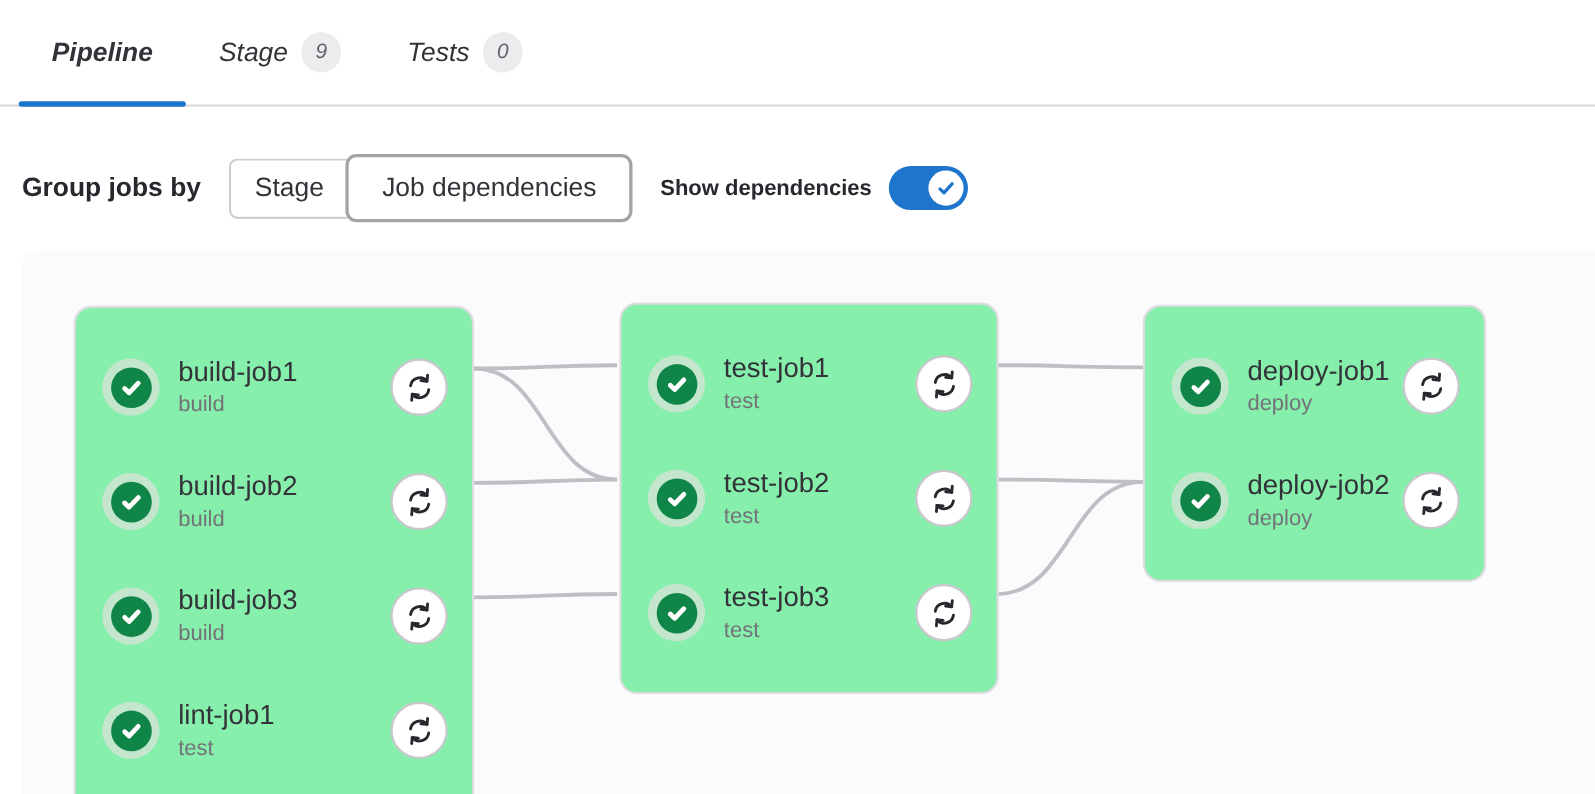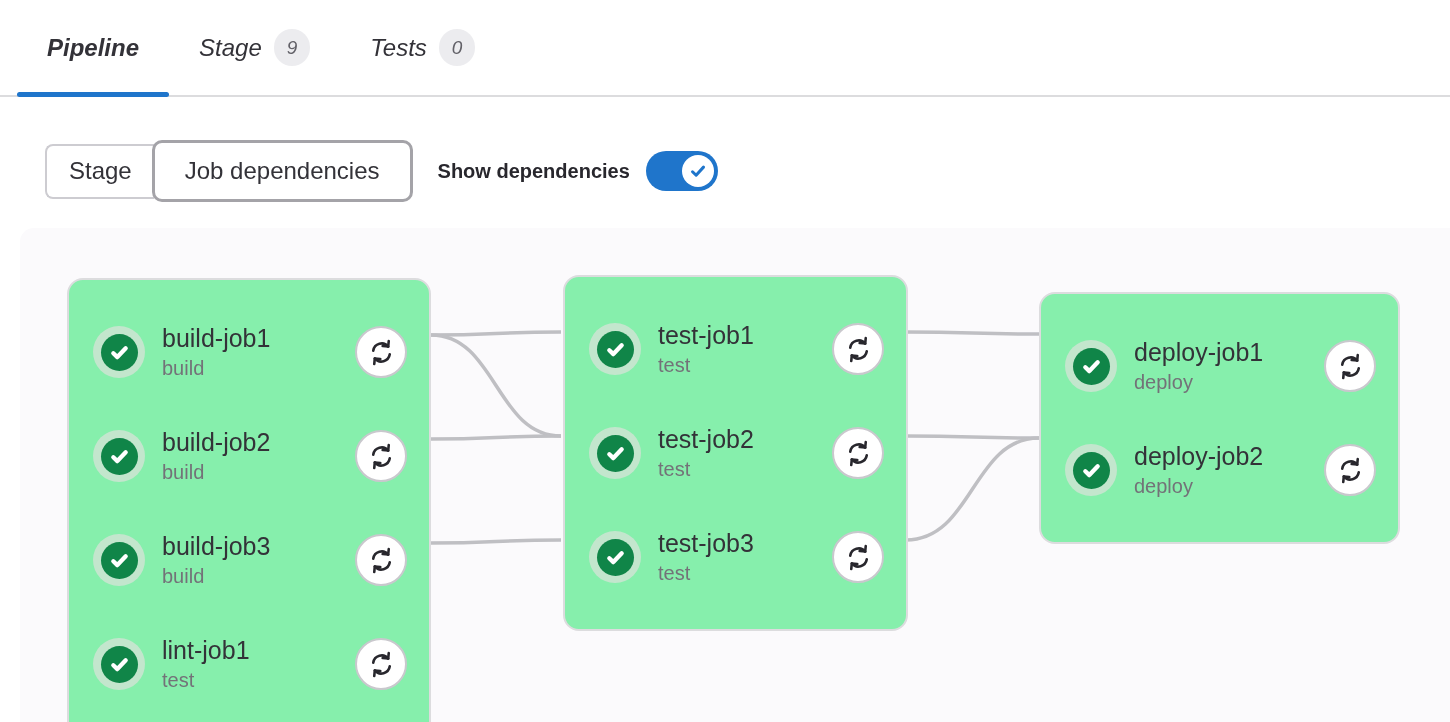--- a/index.html
+++ b/index.html
@@ -38,21 +38,21 @@
             justify-content:center; }
 
   
   .graph { position:absolute; top:228px; left:20px; width:1430px; height:494px;
            background:#fbfafc; border-radius:14px 0 0 0; }
   .links-svg { position:absolute; inset:0; z-index:0; }
   .job-card { position:absolute; background:#86efac; border:2px solid #dcdcde;
               border-radius:16px; z-index:1; padding:20px 0; }
   .card-1 { left:47px;  top:50px; width:364px; }
   .card-2 { left:543px; top:47px; width:345px; }
-  .card-3 { left:1019px; top:64px; width:361px; }
+  .card-3 { left:1019px; top:49px; width:312px; }
   .job-row { height:104px; display:flex; align-items:center;
              padding:0 22px 0 24px; cursor:pointer; }
   .status-icon { width:52px; height:52px; border-radius:50%; background:#c3e6cd;
              flex:0 0 52px; display:flex; align-items:center; justify-content:center; }
   .status-inner { width:37px; height:37px; border-radius:50%; background:#108548;
              display:flex; align-items:center; justify-content:center; }
   .job-text { margin-left:17px; min-width:0; }
   .job-name { font-size:25px; color:#333238; line-height:1.15; }
   .job-stage { font-size:20px; color:#737278; line-height:1.2; margin-top:3px; }
   .retry-btn { margin-left:auto; width:52px; height:52px; border-radius:50%;
@@ -70,20 +70,21 @@
     <span class="tab-label">Stage</span>
     <span class="badge">9</span>
   </div>
   <div class="tab">
     <span class="tab-label">Tests</span>
     <span class="badge">0</span>
   </div>
 </nav>
 
 <div class="controls">
+  <span class="ctl-label">Group jobs by</span>
   <div class="segmented">
     <button class="seg-btn unselected">Stage</button>
     <button class="seg-btn selected">Job dependencies</button>
   </div>
   <span class="show-dep-label">Show dependencies</span>
   <button class="toggle">
     <span class="toggle-knob">
       <svg width="20" height="20" viewBox="0 0 16 16">
         <path d="M3.6 8.6 L6.5 11.4 L12.4 4.9" fill="none" stroke="#1f75cb" stroke-width="2.4" stroke-linecap="round" stroke-linejoin="round"></path>
       </svg>

